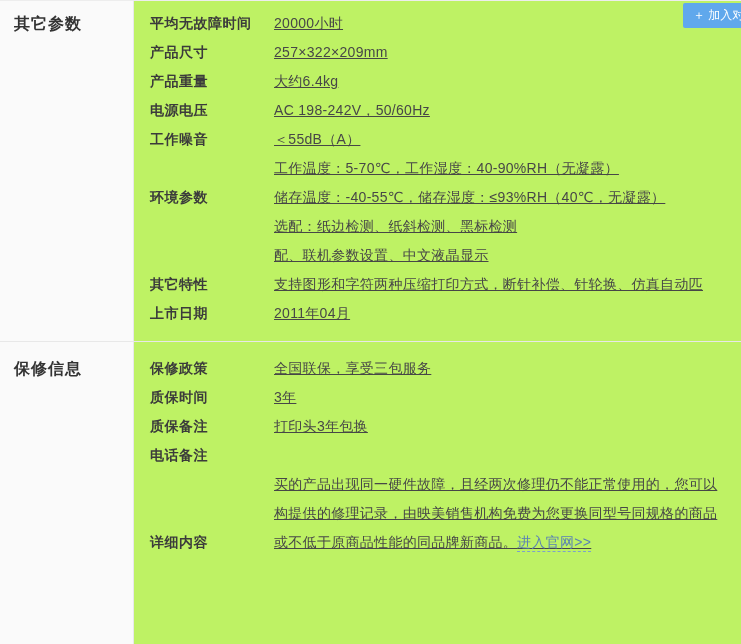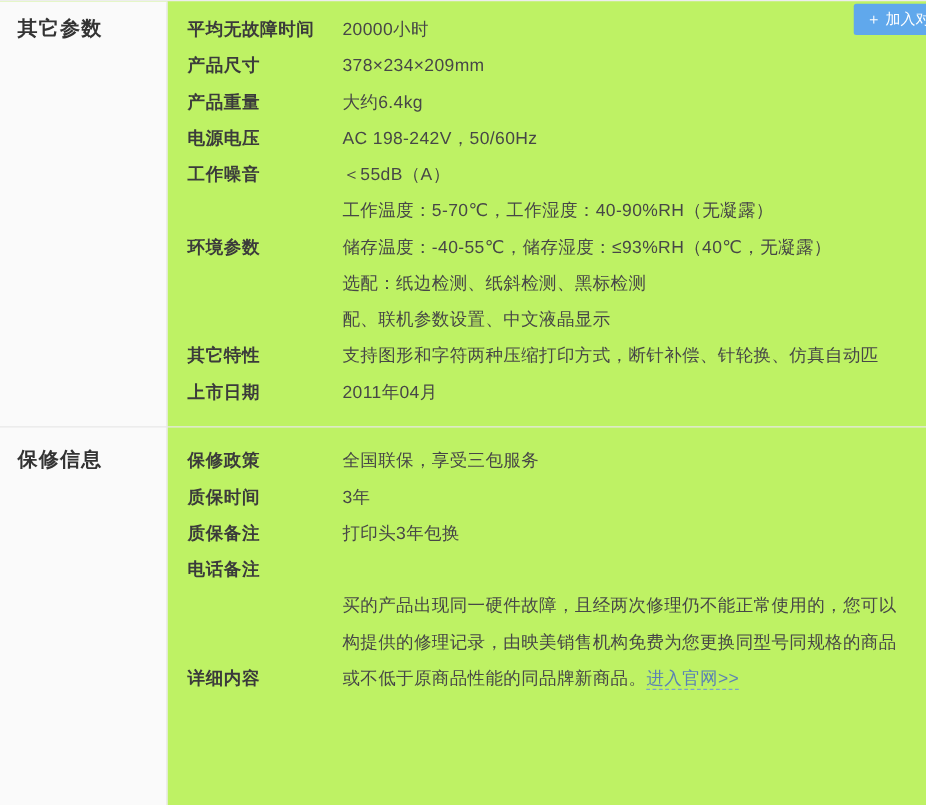--- a/index.html
+++ b/index.html
@@ -61,20 +61,21 @@
     line-height: 29px;
     letter-spacing: 0.5px;
     white-space: nowrap;
   }
   .value {
     flex: 1 1 auto;
     font-size: 14px;
     color: #474747;
     line-height: 29px;
     letter-spacing: 0.3px;
+    text-decoration: underline;
   }
   .value .line { white-space: nowrap; }
   .link {
     color: var(--link-color, #5b82b4);
     border-bottom: 1px dashed var(--link-underline, #7ba0cc);
     cursor: pointer;
     padding-bottom: 1px;
   }
   .compare-btn {
     position: absolute;
@@ -104,21 +105,21 @@
   <div class="row">
     <div class="label">平均无故障时间</div>
     <div class="value">
               <div class="line">20000小时</div>
             </div>
   </div>
 
   <div class="row">
     <div class="label">产品尺寸</div>
     <div class="value">
-              <div class="line">378×234×209mm</div>
+              <div class="line">257×322×209mm</div>
             </div>
   </div>
 
   <div class="row">
     <div class="label">产品重量</div>
     <div class="value">
               <div class="line">大约6.4kg</div>
             </div>
   </div>
 

